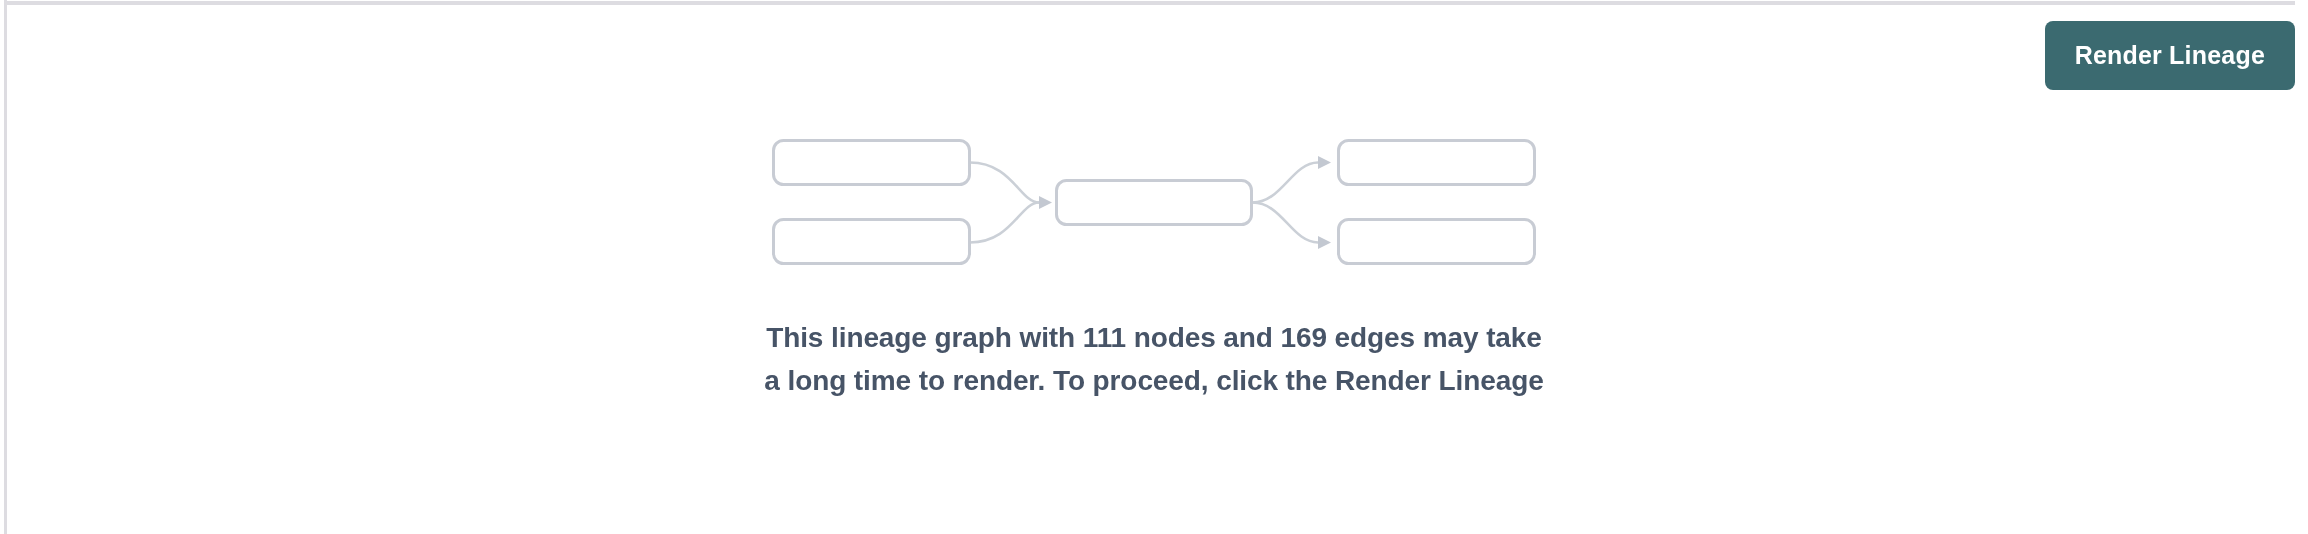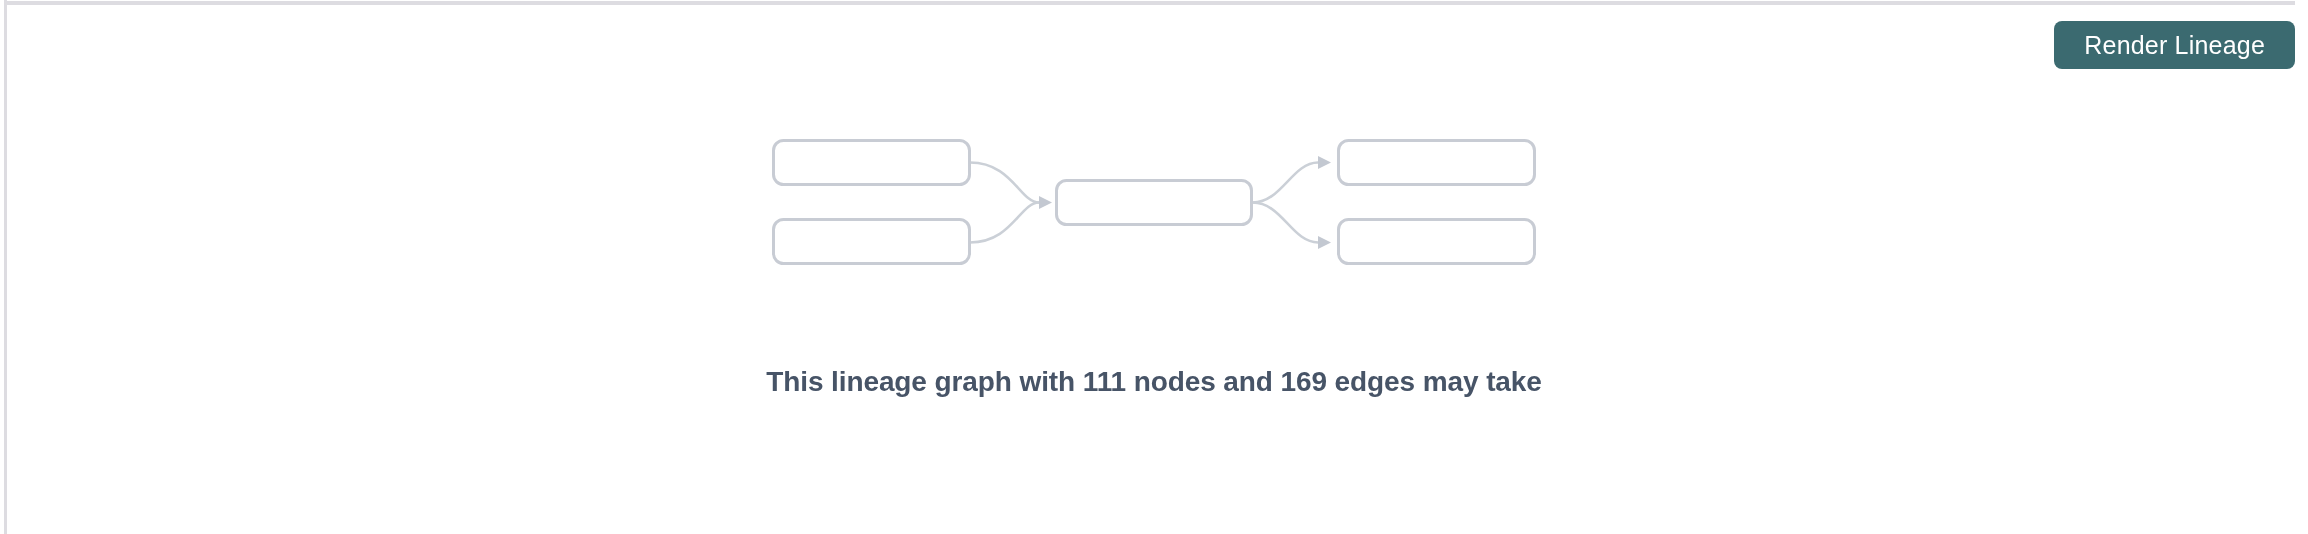--- a/index.html
+++ b/index.html
@@ -22,26 +22,26 @@
   .panel-left-border{
     position:absolute;left:4px;top:0;bottom:0;width:3px;
     background:var(--panel_border);
   }
   .panel-top-border{
     position:absolute;left:4px;right:13px;top:1px;height:4px;
     background:var(--panel_border);
   }
   .render-lineage-button{
     position:absolute;top:21px;right:13px;
-    height:48px;padding:0 30px;
+    height:69px;padding:0 30px;
     background:var(--button_bg);
     color:var(--button_text);
     border:none;border-radius:8px;
     font-family:"Liberation Sans", sans-serif;
-    font-size:25px;font-weight:400;letter-spacing:0.2px;
+    font-size:25px;font-weight:700;letter-spacing:0.2px;
     cursor:pointer;
     display:flex;align-items:center;justify-content:center;
   }
   .empty-state{
     position:absolute;left:0;right:0;top:0;
     display:flex;flex-direction:column;align-items:center;
     padding-top:139px;
   }
   .lineage-graphic{display:block;}
   .lineage-graphic rect{
@@ -52,21 +52,21 @@
   .lineage-graphic path.edge{
     fill:none;
     stroke:var(--edge_stroke);
     stroke-width:2.5;
   }
   .lineage-graphic polygon.arrowhead{
     fill:var(--arrowhead_fill);
     stroke:none;
   }
   .lineage-warning-message{
-    margin-top:94px;
+    margin-top:50px;
     max-width:850px;
     text-align:center;
     color:var(--message_text);
     font-size:28px;font-weight:700;
     line-height:43px;
     letter-spacing:-0.1px;
   }
   .lineage-warning-message span{display:block;}
 </style>
 </head>
@@ -92,15 +92,16 @@
 
     <rect x="1.5" y="1.5" width="196" height="44" rx="10"></rect>
     <rect x="1.5" y="80.5" width="196" height="44" rx="10"></rect>
     <rect x="284.5" y="41.5" width="195" height="44" rx="10"></rect>
     <rect x="566.5" y="1.5" width="196" height="44" rx="10"></rect>
     <rect x="566.5" y="80.5" width="196" height="44" rx="10"></rect>
   </svg>
 
   <p class="lineage-warning-message">
     <span>This lineage graph with 111 nodes and 169 edges may take</span>
+    <span>a long time to render. To proceed, click the Render Lineage</span>
   </p>
 
 </div>
 
 </body></html>

